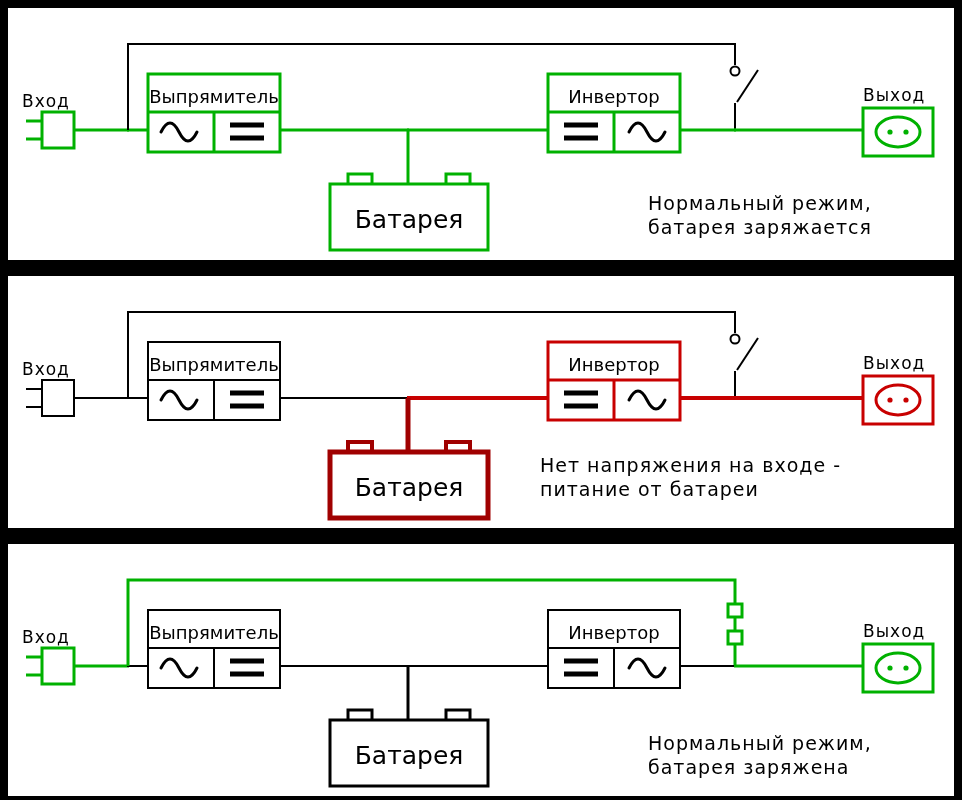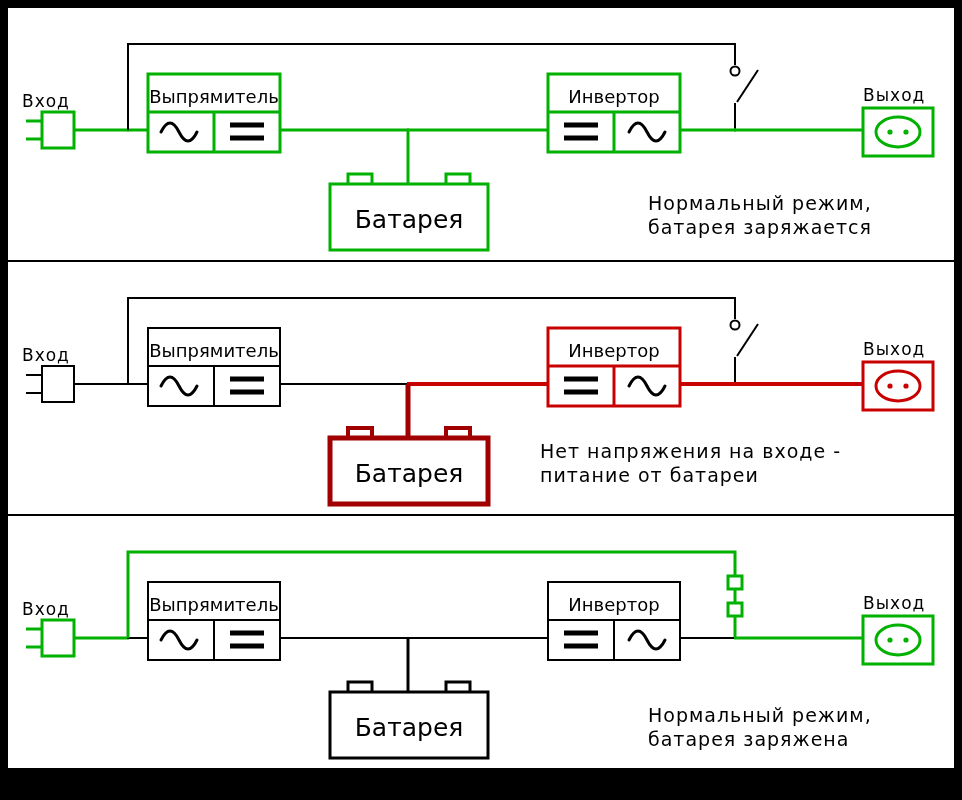--- a/index.html
+++ b/index.html
@@ -2,21 +2,21 @@
 <html><head>
 <meta charset="utf-8">
 <style>
   html,body{margin:0;padding:0;}
   body{
     width:962px;height:800px;background:#000;
     font-family:"DejaVu Sans",sans-serif;
   }
   .frame{
     box-sizing:border-box;width:962px;height:800px;
-    display:flex;flex-direction:column;gap:2px;padding:8px;
+    display:flex;flex-direction:column;gap:16px;padding:8px;
   }
   .panel{width:946px;height:252px;background:#fff;}
   svg{display:block;}
   .wire{fill:none;}
   .box{fill:#ffffff;}
   .sym{fill:none;stroke:#000;stroke-width:3;stroke-linecap:round;}
   .sym-bar{stroke:#000;stroke-width:5;}
   .io-label{font-size:17px;fill:#000;letter-spacing:1px;}
   .box-title{font-size:18px;fill:#000;text-anchor:middle;}
   .battery-title{font-size:25px;fill:#000;text-anchor:middle;}

